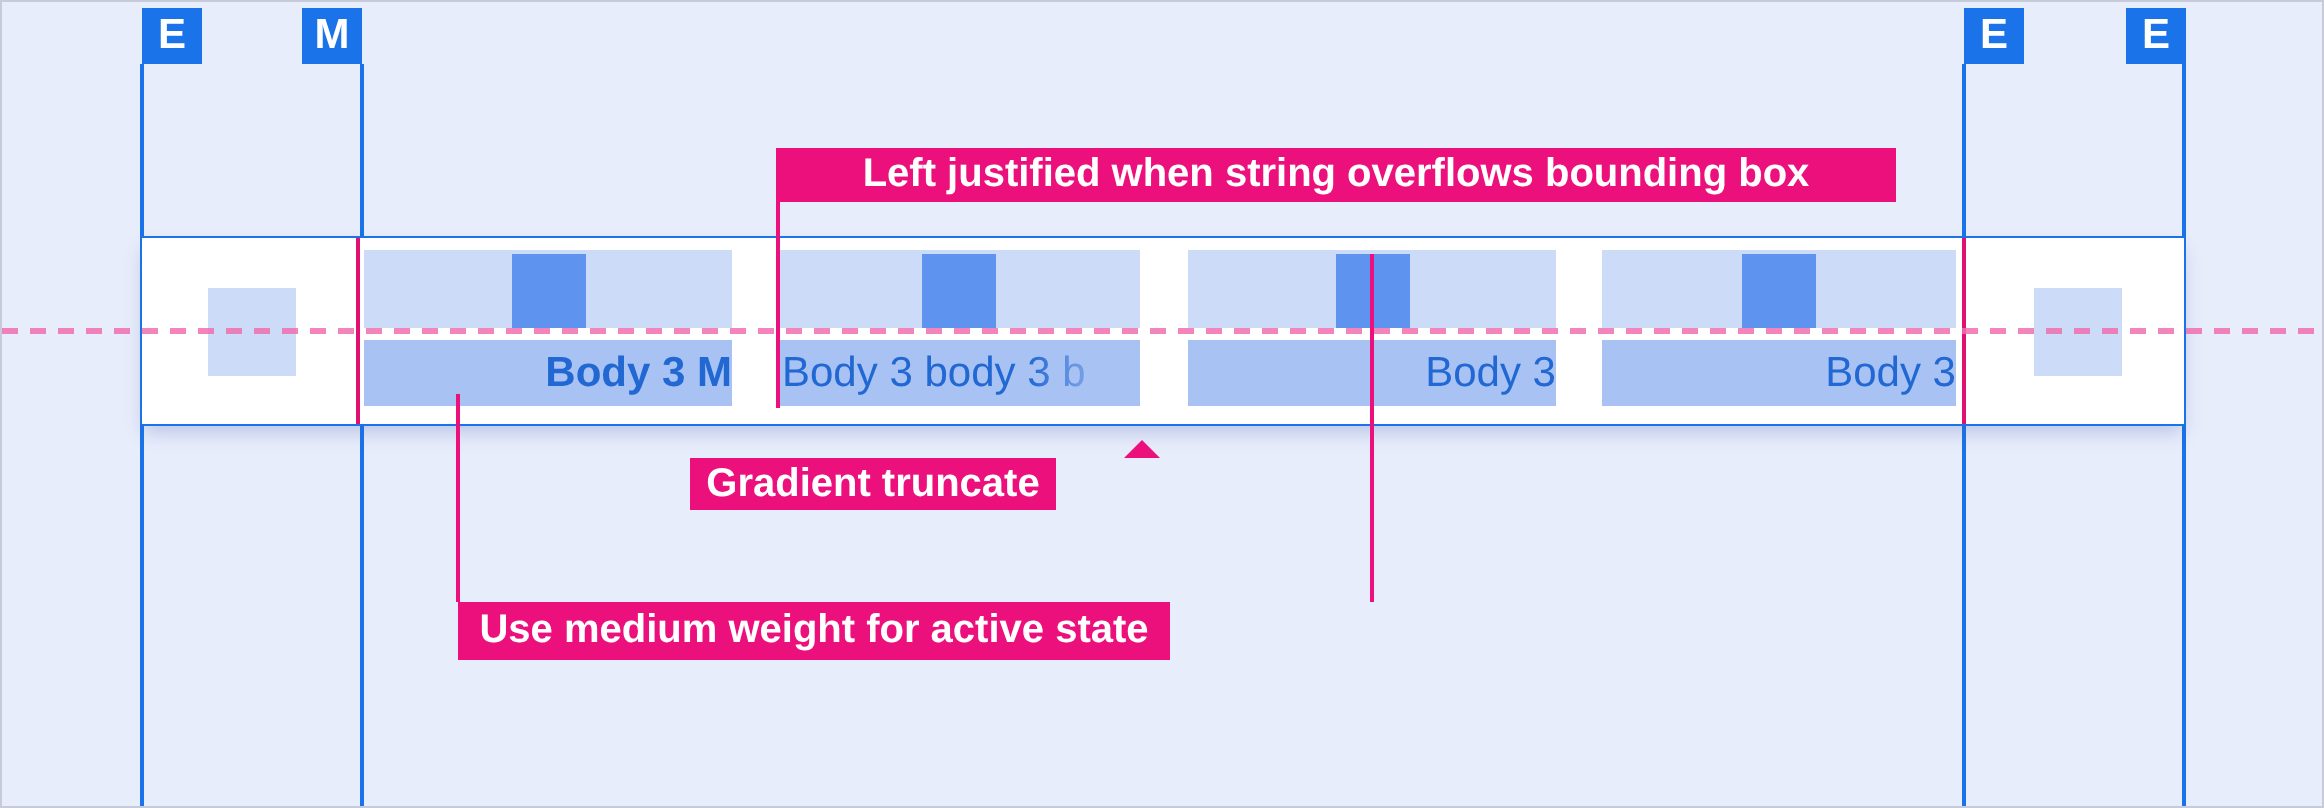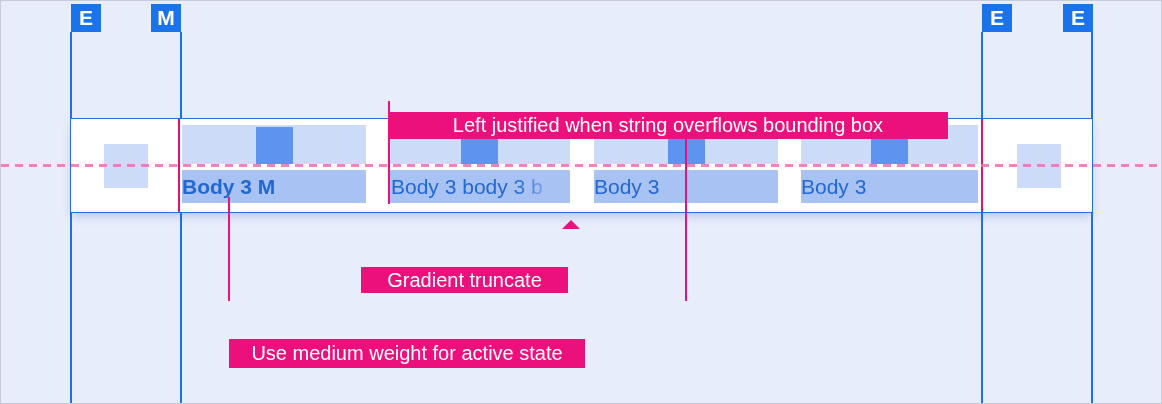--- a/index.html
+++ b/index.html
@@ -24,43 +24,43 @@
     border:1.5px solid var(--accent-blue,#1a73e8);box-sizing:border-box;
     box-shadow:0 5px 9px -2px rgba(60,90,180,.28);z-index:2;
   }
   .sq{position:absolute;top:143px;width:44px;height:44px;background:var(--tab-icon-area,#ccdcf8);z-index:3;}
   .tab{position:absolute;top:124px;height:78px;z-index:3;}
   .icon-area{position:absolute;left:0;top:0;width:100%;height:39px;background:var(--tab-icon-area,#ccdcf8);}
   .icon{position:absolute;top:2px;left:50%;margin-left:-18.5px;width:37px;height:37px;background:var(--tab-icon,#5e94ef);}
   .tab-label{
     position:absolute;left:0;top:45px;width:100%;height:33px;line-height:33px;
     background:var(--tab-label-bg,#a9c2f4);color:var(--tab-text,#2268d2);
-    font-size:21px;text-align:left;white-space:nowrap;overflow:hidden;box-sizing:border-box;
+    font-size:21px;text-align:right;white-space:nowrap;overflow:hidden;box-sizing:border-box;
   }
   .tab-label.active{font-weight:bold;}
   .tab-label.left{text-align:left;padding-left:2px;}
   .fade{
     position:absolute;right:0;top:45px;width:56px;height:33px;
     background:linear-gradient(to right, rgba(169,194,244,0), var(--tab-label-bg,#a9c2f4) 82%);
   }
   .dash{
     position:absolute;left:0;top:163px;width:100%;height:3px;z-index:5;
     background:repeating-linear-gradient(to right,var(--dashed-line-pink,#f06eb0) 0 8px,transparent 8px 14px);
     opacity:.85;
   }
   .ptr{position:absolute;width:2px;background:var(--annotation-pink,#ec107c);z-index:6;}
   .caret{
     position:absolute;width:0;height:0;z-index:6;
     border-left:9px solid transparent;border-right:9px solid transparent;
     border-bottom:9px solid var(--annotation-pink,#ec107c);
   }
   .note{
     position:absolute;background:var(--annotation-pink,#ec107c);color:#fff;
-    font-weight:normal;font-size:20px;z-index:7;
-    display:flex;align-items:center;justify-content:center;white-space:nowrap;margin-top:38px;
+    font-weight:bold;font-size:20px;z-index:7;
+    display:flex;align-items:center;justify-content:center;white-space:nowrap;
   }
 </style>
 </head>
 <body>
 
 <div class="canvas">
 
   <div class="vl" style="left:69px;top:31px;height:372px"></div>
   <div class="vl" style="left:179px;top:31px;height:87px"></div>
   <div class="vl" style="left:179px;top:211px;height:192px"></div>
@@ -102,21 +102,21 @@
   <div class="vl crimson" style="left:980px;top:118px;height:93px;z-index:4"></div>
 
   <div class="dash"></div>
 
   <div class="ptr" style="left:387px;top:100px;height:103px"></div>
   <div class="ptr" style="left:227px;top:196px;height:104px"></div>
   <div class="ptr" style="left:684px;top:126px;height:174px"></div>
   <div class="caret" style="left:561px;top:219px"></div>
 
   <div class="note" style="left:387px;top:73px;width:560px;height:27px">Left justified when string overflows bounding box</div>
-  <div class="note" style="left:360px;top:228px;width:207px;height:26px">Gradient truncate</div>
+  <div class="note" style="left:344px;top:228px;width:183px;height:26px">Gradient truncate</div>
   <div class="note" style="left:228px;top:300px;width:356px;height:29px">Use medium weight for active state</div>
 
   <div class="badge" style="left:70px">E</div>
   <div class="badge" style="left:150px">M</div>
   <div class="badge" style="left:981px">E</div>
   <div class="badge" style="left:1062px">E</div>
 
 </div>
 
 </body></html>

